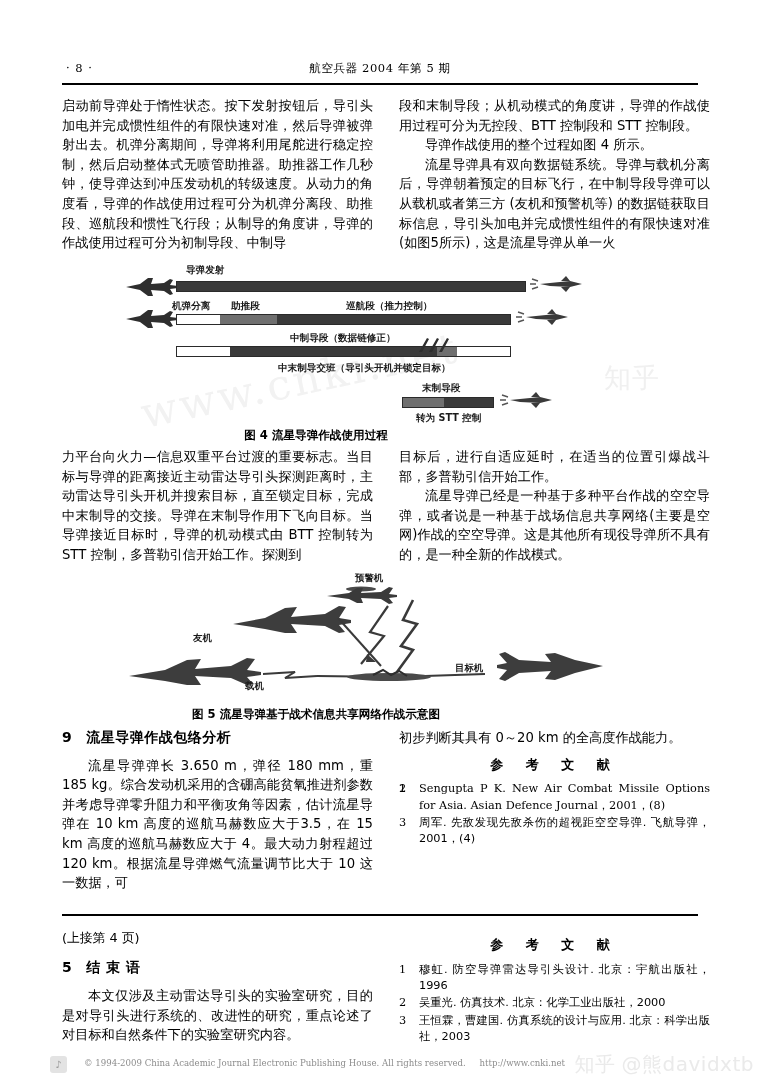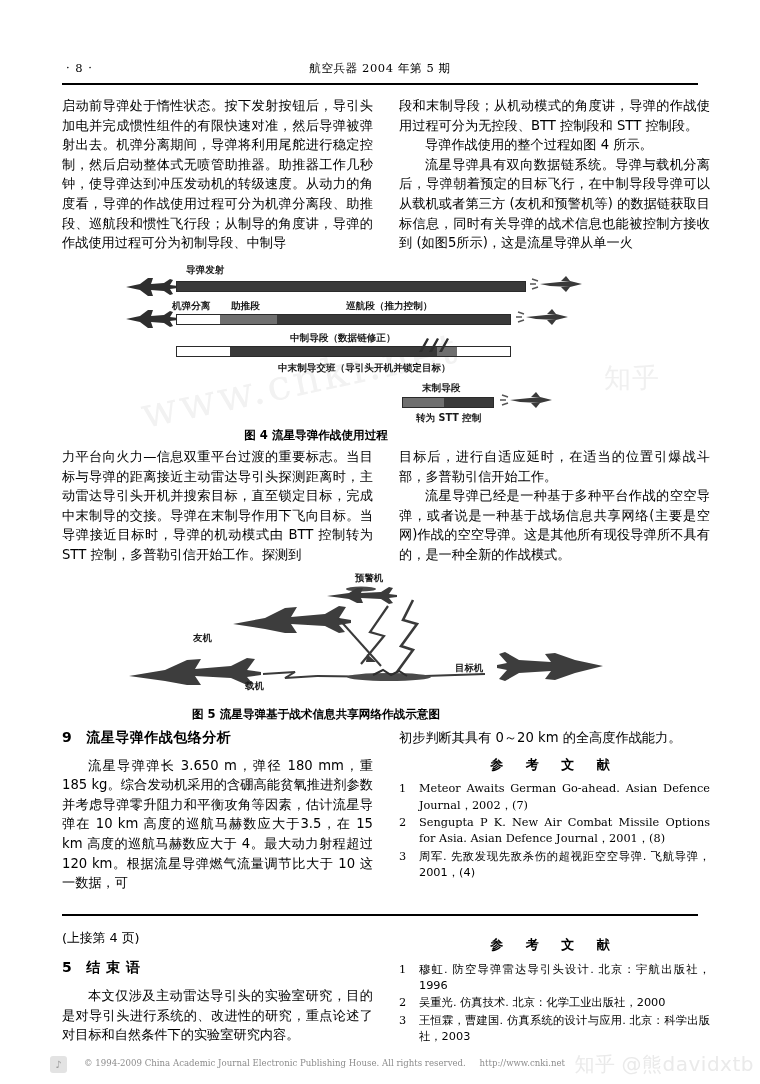--- a/index.html
+++ b/index.html
@@ -212,21 +212,21 @@
   </div>
   <div class="rule-top"></div>
 
   <div class="col col-left" style="top:96px;">
     <p class="p">启动前导弹处于惰性状态。按下发射按钮后，导引头加电并完成惯性组件的有限快速对准，然后导弹被弹射出去。机弹分离期间，导弹将利用尾舵进行稳定控制，然后启动整体式无喷管助推器。助推器工作几秒钟，使导弹达到冲压发动机的转级速度。从动力的角度看，导弹的作战使用过程可分为机弹分离段、助推段、巡航段和惯性飞行段；从制导的角度讲，导弹的作战使用过程可分为初制导段、中制导</p>
   </div>
 
   <div class="col col-right" style="top:96px;">
     <p class="p">段和末制导段；从机动模式的角度讲，导弹的作战使用过程可分为无控段、BTT 控制段和 STT 控制段。</p>
     <p class="p indent">导弹作战使用的整个过程如图 4 所示。</p>
-    <p class="p indent">流星导弹具有双向数据链系统。导弹与载机分离后，导弹朝着预定的目标飞行，在中制导段导弹可以从载机或者第三方 (友机和预警机等) 的数据链获取目标信息，同时有关导弹的战术信息也能被控制方接收到 (如图5所示)，这是流星导弹从单一火</p>
+    <p class="p indent">流星导弹具有双向数据链系统。导弹与载机分离后，导弹朝着预定的目标飞行，在中制导段导弹可以从载机或者第三方 (友机和预警机等) 的数据链获取目标信息，导引头加电并完成惯性组件的有限快速对准 (如图5所示)，这是流星导弹从单一火</p>
   </div>
 
   <div class="wm wm-cnki">www.cnki.net</div>
   <div class="wm wm-zhihu">知乎</div>
 
   <div class="fig4">
 
     <div class="fig-lab" style="left:56px; top:0px;">导弹发射</div>
     <svg class="jet" style="left:-6px; top:12px;" width="56" height="22" viewBox="0 0 56 22">
       <path d="M2 11 L16 8 L24 2 L29 2 L27 8 L40 7 L46 3 L49 4 L46 9 L54 10 L54 12 L46 13 L49 18 L46 19 L40 15 L27 14 L29 20 L24 20 L16 14 Z" fill="#2e2e2e"></path>
@@ -332,21 +332,20 @@
       <span class="num">9</span><span>流星导弹作战包络分析</span>
     </div>
     <p class="p indent" style="margin-top:8px;">流星导弹弹长 3.650 m，弹径 180 mm，重 185 kg。综合发动机采用的含硼高能贫氧推进剂参数并考虑导弹零升阻力和平衡攻角等因素，估计流星导弹在 10 km 高度的巡航马赫数应大于3.5，在 15 km 高度的巡航马赫数应大于 4。最大动力射程超过 120 km。根据流星导弹燃气流量调节比大于 10 这一数据，可</p>
   </div>
 
   <div class="col col-right" style="top:728px;">
     <p class="p">初步判断其具有 0～20 km 的全高度作战能力。</p>
     <div class="refs-head">参 考 文 献</div>
     <div class="ref-item">
       <span class="rnum">1</span>
-      <span>Meteor Awaits German Go-ahead. Asian Defence Journal，2002，(7)</span>
     </div>
     <div class="ref-item">
       <span class="rnum">2</span>
       <span>Sengupta P K. New Air Combat Missile Options for Asia. Asian Defence Journal，2001，(8)</span>
     </div>
     <div class="ref-item ref-cn">
       <span class="rnum">3</span>
       <span>周军. 先敌发现先敌杀伤的超视距空空导弹. 飞航导弹，2001，(4)</span>
     </div>
   </div>

